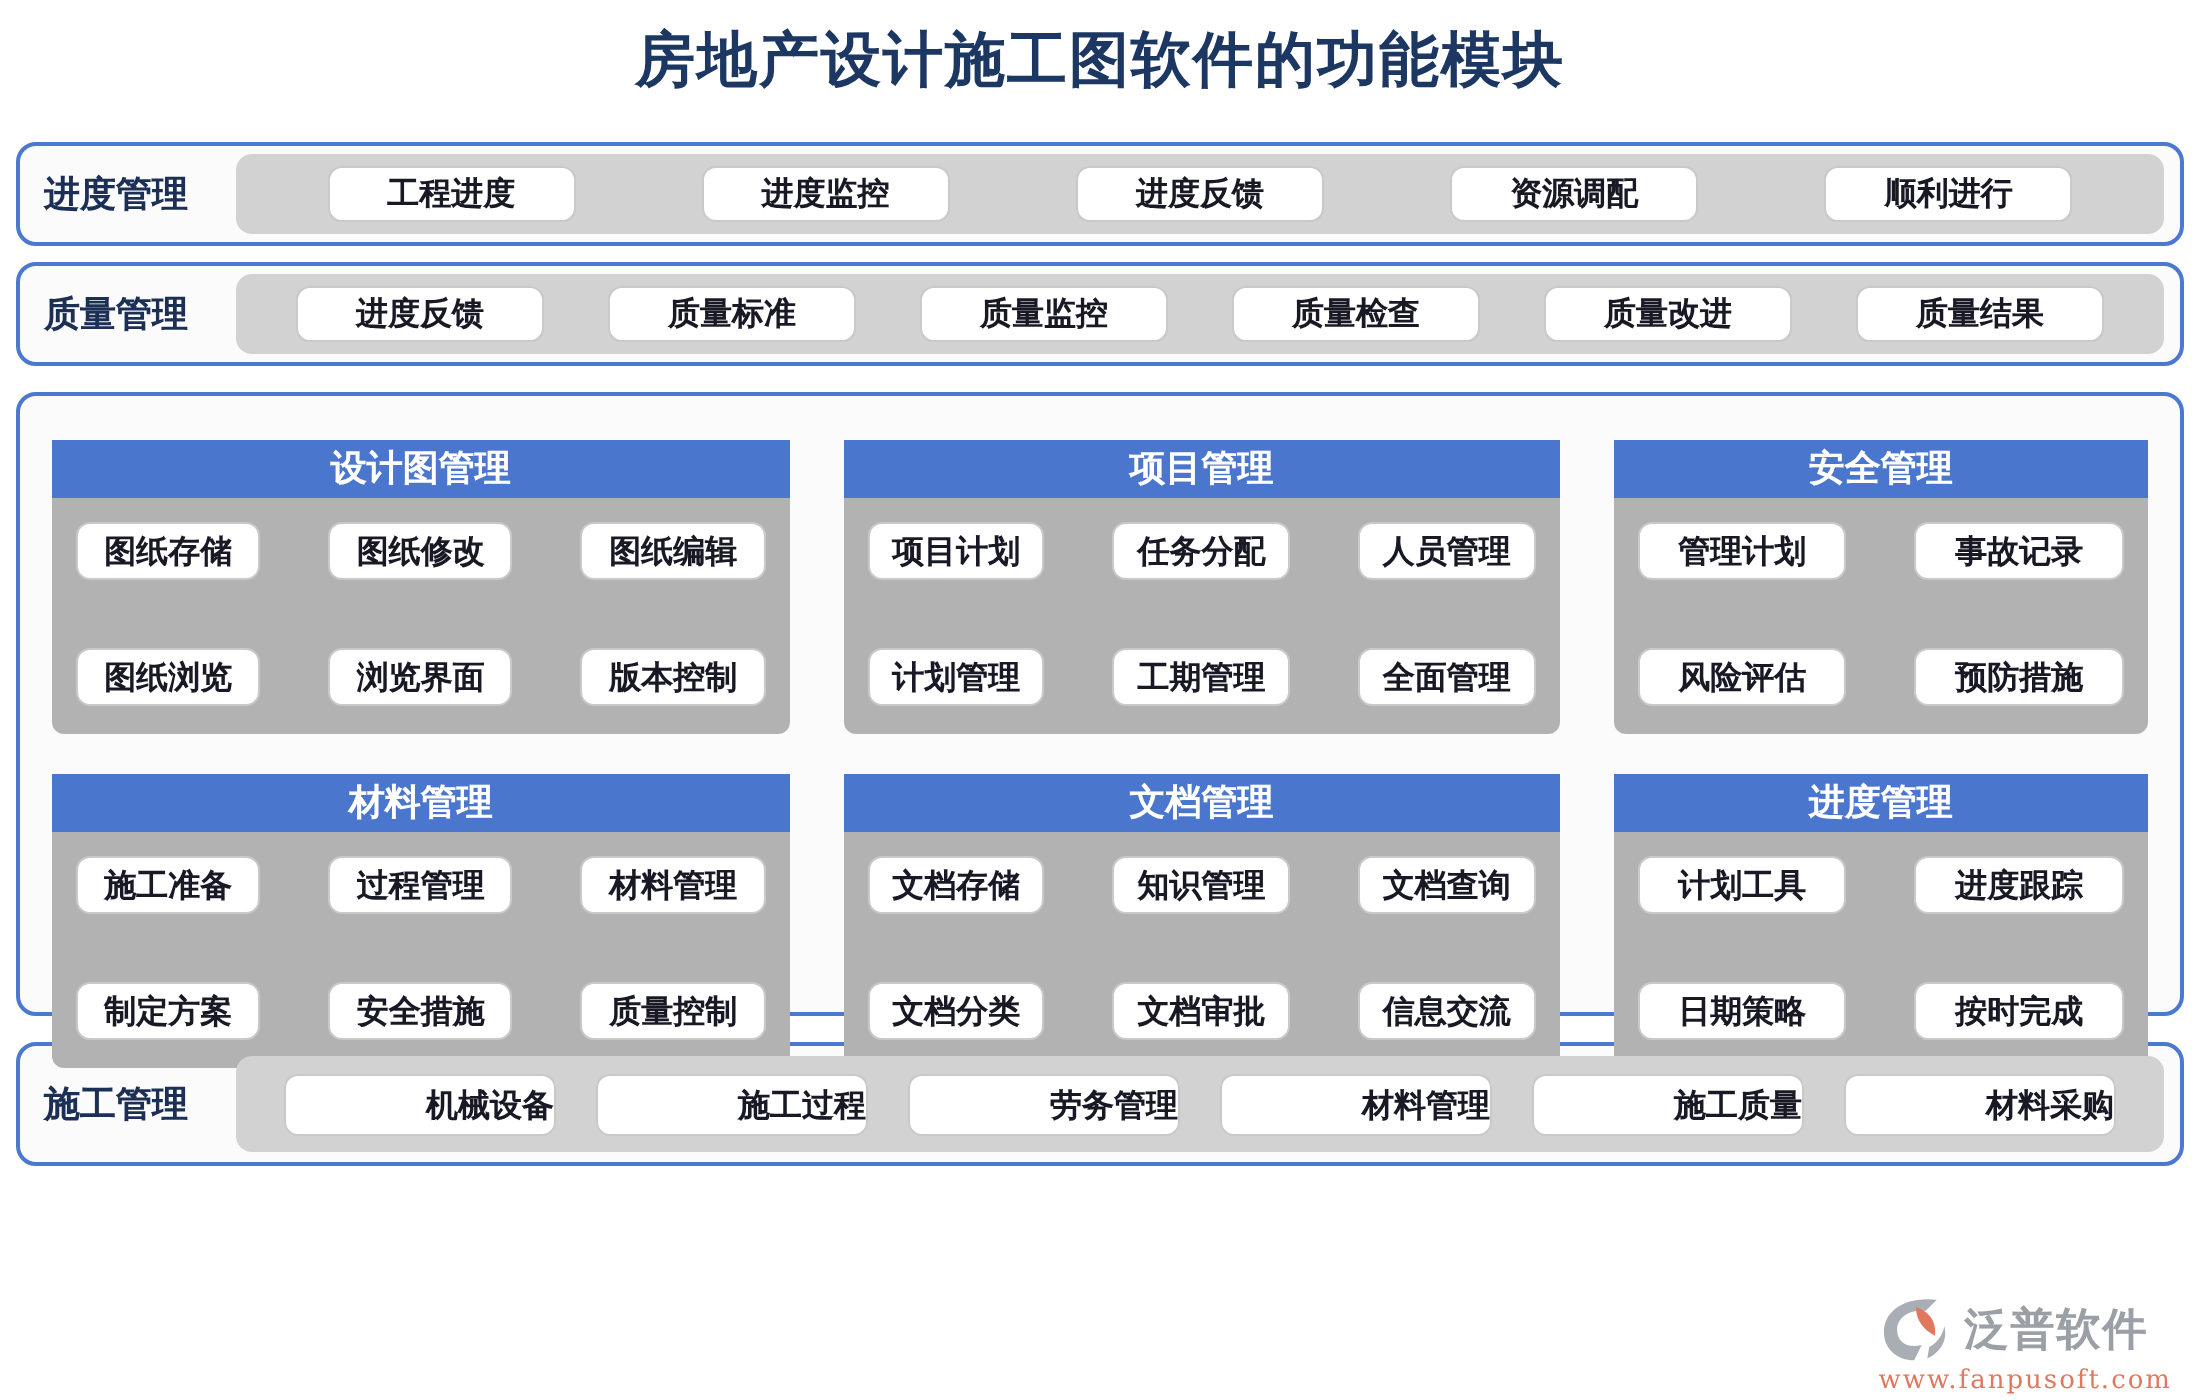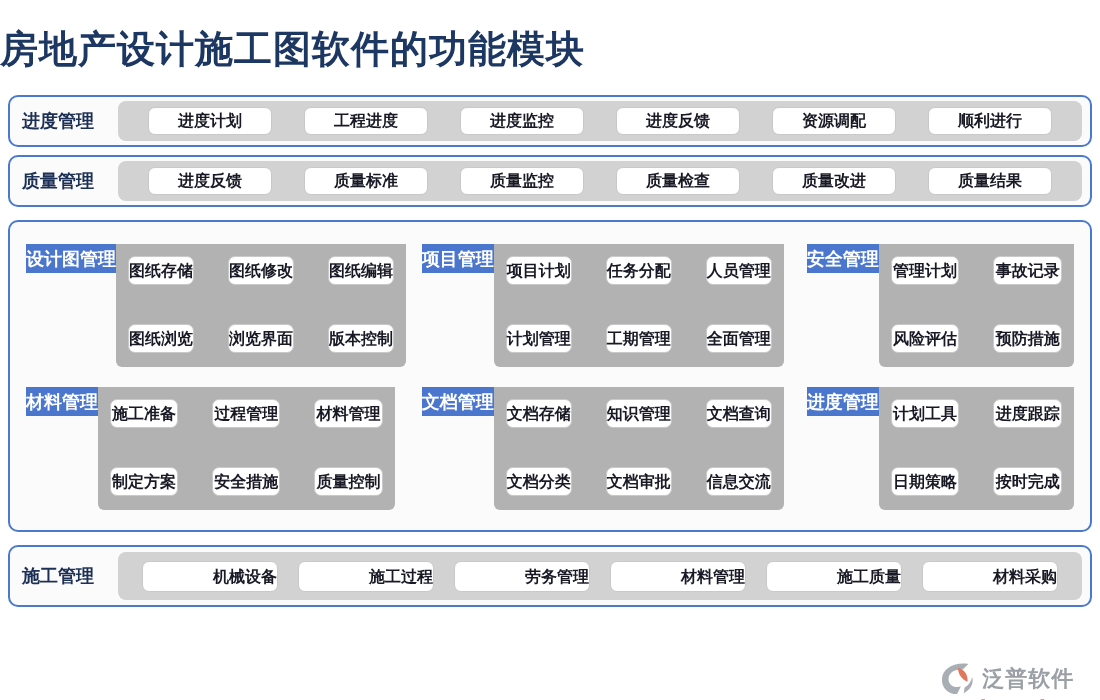--- a/index.html
+++ b/index.html
@@ -1,37 +1,37 @@
 <!DOCTYPE html>
 <html style="--title-navy: #1d3763; --label-navy: #1c2f55; --border-blue: #4a79cf; --header-blue: #4b76cd; --panel-gray: #b2b2b2; --bar-gray: #d2d2d2; --band-bg: #fbfbfc; --brand-gray: #9aa0a6; --brand-salmon: #e0785f;"><head>
 <meta charset="utf-8">
 <style>
   html,body{margin:0;padding:0;background:#ffffff;width:1100px;height:700px;overflow:hidden;
     font-family:"DejaVu Serif","Liberation Serif",serif;}
   .page{position:relative;width:1100px;height:700px;}
-  .title{margin:24px 0 20px 0;font-size:38px;font-weight:bold;
+  .title{margin:10px 0 20px 0;text-align:center;font-size:30px;font-weight:bold;
     color:var(--title-navy);letter-spacing:1px;}
   
   .bands{padding:0 8px;}
   .band{border:2px solid var(--border-blue);border-radius:10px;background:var(--band-bg);
     height:52px;display:flex;align-items:center;padding:0 8px 0 12px;margin-bottom:8px;box-sizing:border-box;}
   .band-label{width:96px;flex:0 0 auto;font-size:18px;font-weight:bold;color:var(--label-navy);}
   .band-bar{flex:1;background:var(--bar-gray);border-radius:8px;height:40px;display:flex;
     align-items:center;justify-content:space-around;padding:0 14px;}
   .btn{background:#ffffff;border:1px solid #c9c9c9;border-radius:7px;width:122px;height:26px;
     line-height:26px;text-align:center;font-size:16px;font-weight:bold;color:#191926;
     cursor:pointer;white-space:nowrap;}
   .band-bottom{height:62px;margin-top:13px;}
   .band-bottom .band-bar{height:48px;}
   .band-bottom .btn{width:134px;height:29px;line-height:29px;text-align:right;}
   
   .mid{margin:13px 8px 0 8px;border:2px solid var(--border-blue);border-radius:10px;background:var(--band-bg);
     box-sizing:border-box;height:312px;padding:22px 16px 20px 16px;display:grid;
     grid-template-columns:1.38fr 1.34fr 1fr;column-gap:27px;row-gap:20px;}
-  .panel{display:flex;flex-direction:row;}
+  .panel{display:flex;flex-direction:column;}
   .panel-head{background:var(--header-blue);color:#ffffff;text-align:center;font-size:18px;
     font-weight:bold;height:29px;line-height:29px;flex:0 0 auto;}
   .panel-body{background:var(--panel-gray);flex:1;border-radius:0 0 6px 6px;padding:12px 12px 14px 12px;
     display:grid;align-content:space-between;column-gap:12px;row-gap:12px;gap:34px;}
   .cols3{grid-template-columns:repeat(3,1fr);}
   .cols2{grid-template-columns:repeat(2,1fr);}
   .panel-body .btn{width:auto;height:27px;line-height:27px;}
   
   .footer{position:absolute;right:14px;bottom:12px;display:flex;flex-direction:column;align-items:flex-start;}
   .brand-row{display:flex;align-items:center;gap:5px;}
@@ -42,21 +42,20 @@
 <body>
 
 <div class="page">
 
   <h1 class="title">房地产设计施工图软件的功能模块</h1>
 
   <div class="bands" id="topBands">
       <div class="band">
         <div class="band-label">进度管理</div>
         <div class="band-bar">
-          <div class="btn">进度计划</div>
           <div class="btn">工程进度</div>
           <div class="btn">进度监控</div>
           <div class="btn">进度反馈</div>
           <div class="btn">资源调配</div>
           <div class="btn">顺利进行</div>
         </div>
       </div>
       <div class="band">
         <div class="band-label">质量管理</div>
         <div class="band-bar">

